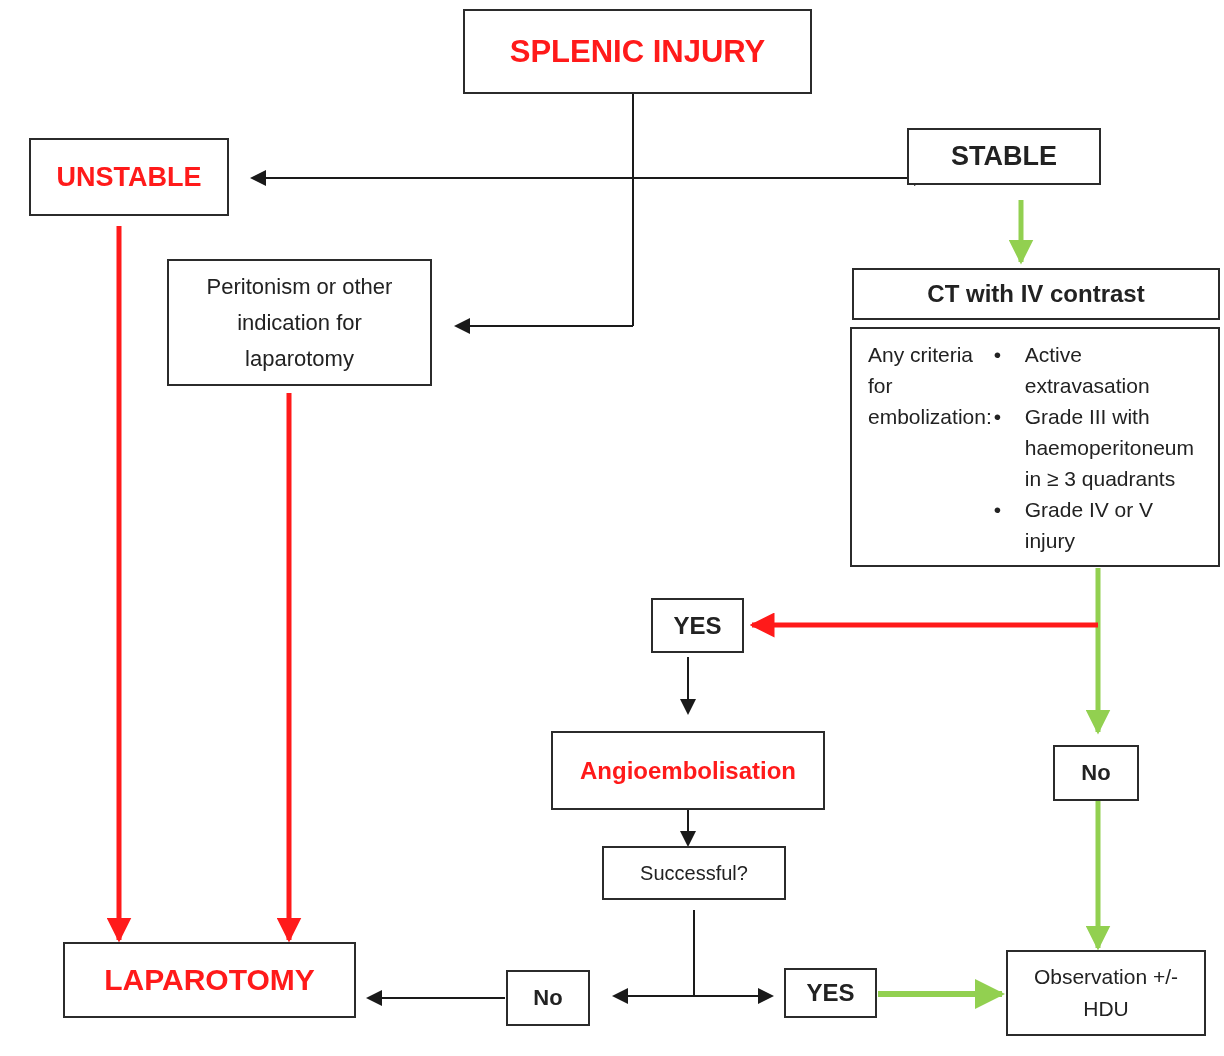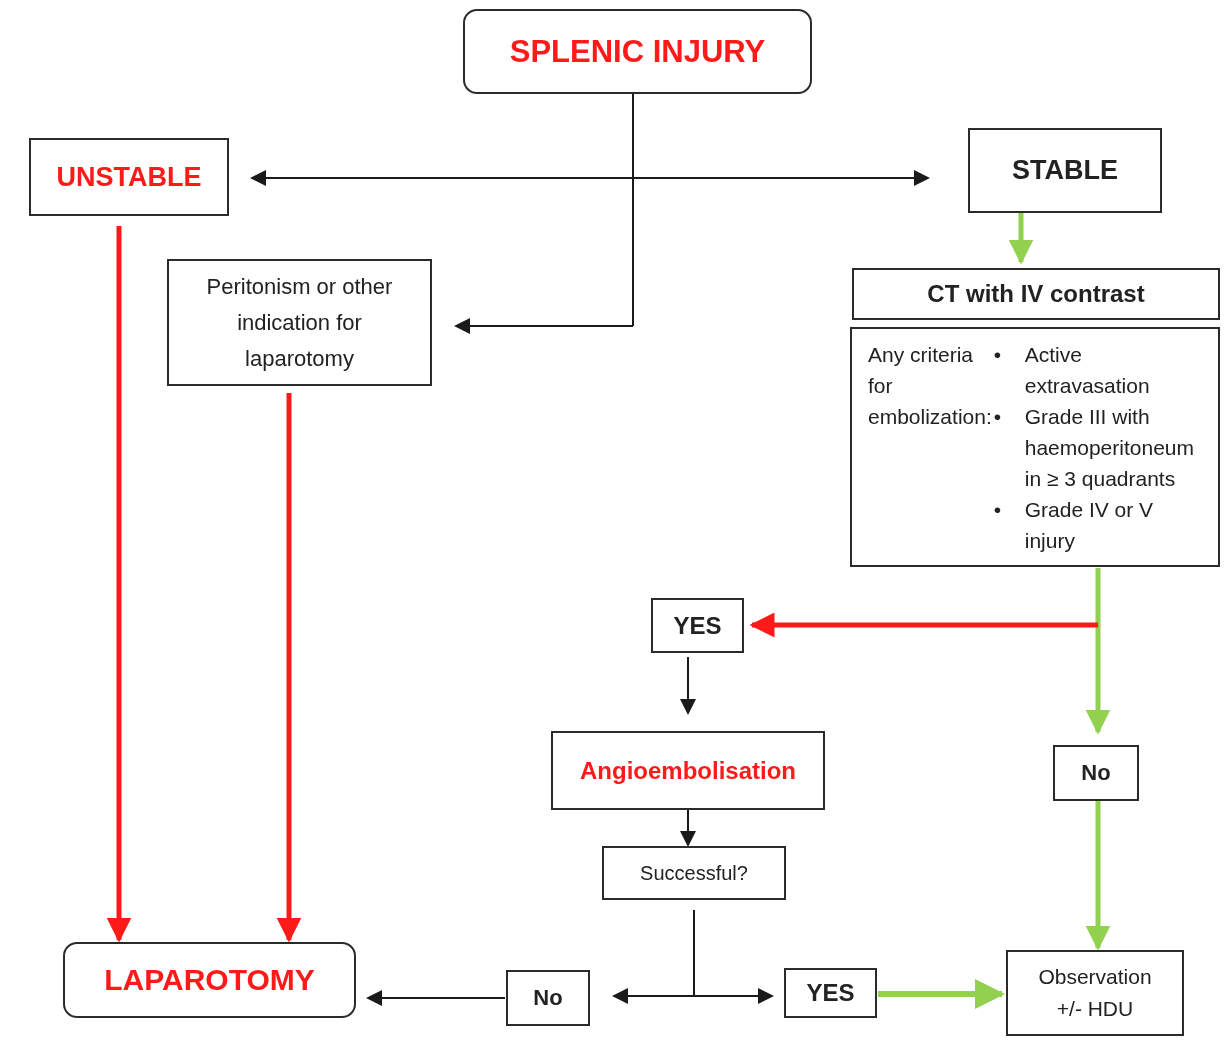--- a/index.html
+++ b/index.html
@@ -3,21 +3,21 @@
 <meta charset="utf-8">
 <style>
   html, body { margin: 0; padding: 0; background: #ffffff; }
   body { width: 1224px; height: 1056px; position: relative; overflow: hidden;
          font-family: "Liberation Sans", sans-serif; }
   svg#edges { position: absolute; left: 0; top: 0; }
   .box { position: absolute; box-sizing: border-box; border: 2px solid #2b2b2b;
          background: #ffffff; display: flex; align-items: center; justify-content: center;
          text-align: center; color: #222; }
   .red { color: #ff1a1a; }
-  .title { font-size: 31px; font-weight: bold; border-radius: 14px; }
+  .title { font-size: 31px; font-weight: bold; }
   .big { font-size: 27px; font-weight: bold; }
   .med { font-size: 22px; }
   .small-bold { font-size: 24px; font-weight: bold; }
   .criteria { align-items: flex-start; justify-content: flex-start; text-align: left;
               padding: 10px 10px 0 16px; font-size: 21px; line-height: 31px; flex-direction: row; }
   .criteria ul { list-style: none; margin: 0; padding: 0; }
   .criteria li { position: relative; padding-left: 33px; }
   .criteria li::before { content: "\2022"; position: absolute; left: 2px; top: 0; }
 </style>
 </head>
@@ -67,21 +67,21 @@
 </svg>
 
 <div class="box red title" style="left:463px; top:9px; width:349px; height:85px;">
   <span>SPLENIC INJURY</span>
 </div>
 
 <div class="box red big" style="left:29px; top:138px; width:200px; height:78px;">
   <span>UNSTABLE</span>
 </div>
 
-<div class="box big" style="left:968px; top:128px; width:194px; height:85px;">
+<div class="box big" style="left:907px; top:128px; width:194px; height:57px;">
   <span>STABLE</span>
 </div>
 
 <div class="box med" style="left:167px; top:259px; width:265px; height:127px; line-height:36px; padding:0 20px;">
   <span>Peritonism or other indication for laparotomy</span>
 </div>
 
 <div class="box small-bold" style="left:852px; top:268px; width:368px; height:52px;">
   <span>CT with IV contrast</span>
 </div>
@@ -116,15 +116,15 @@
 </div>
 
 <div class="box small-bold" style="left:506px; top:970px; width:84px; height:56px; font-size:22px;">
   <span>No</span>
 </div>
 
 <div class="box small-bold" style="left:784px; top:968px; width:93px; height:50px;">
   <span>YES</span>
 </div>
 
-<div class="box" style="left:1006px; top:950px; width:178px; height:86px; font-size:21px; line-height:32px; padding:10px 22px;">
+<div class="box" style="left:1006px; top:950px; width:200px; height:86px; font-size:21px; line-height:32px; padding:10px 22px;">
   <span>Observation +/- HDU</span>
 </div>
 
 </body></html>

